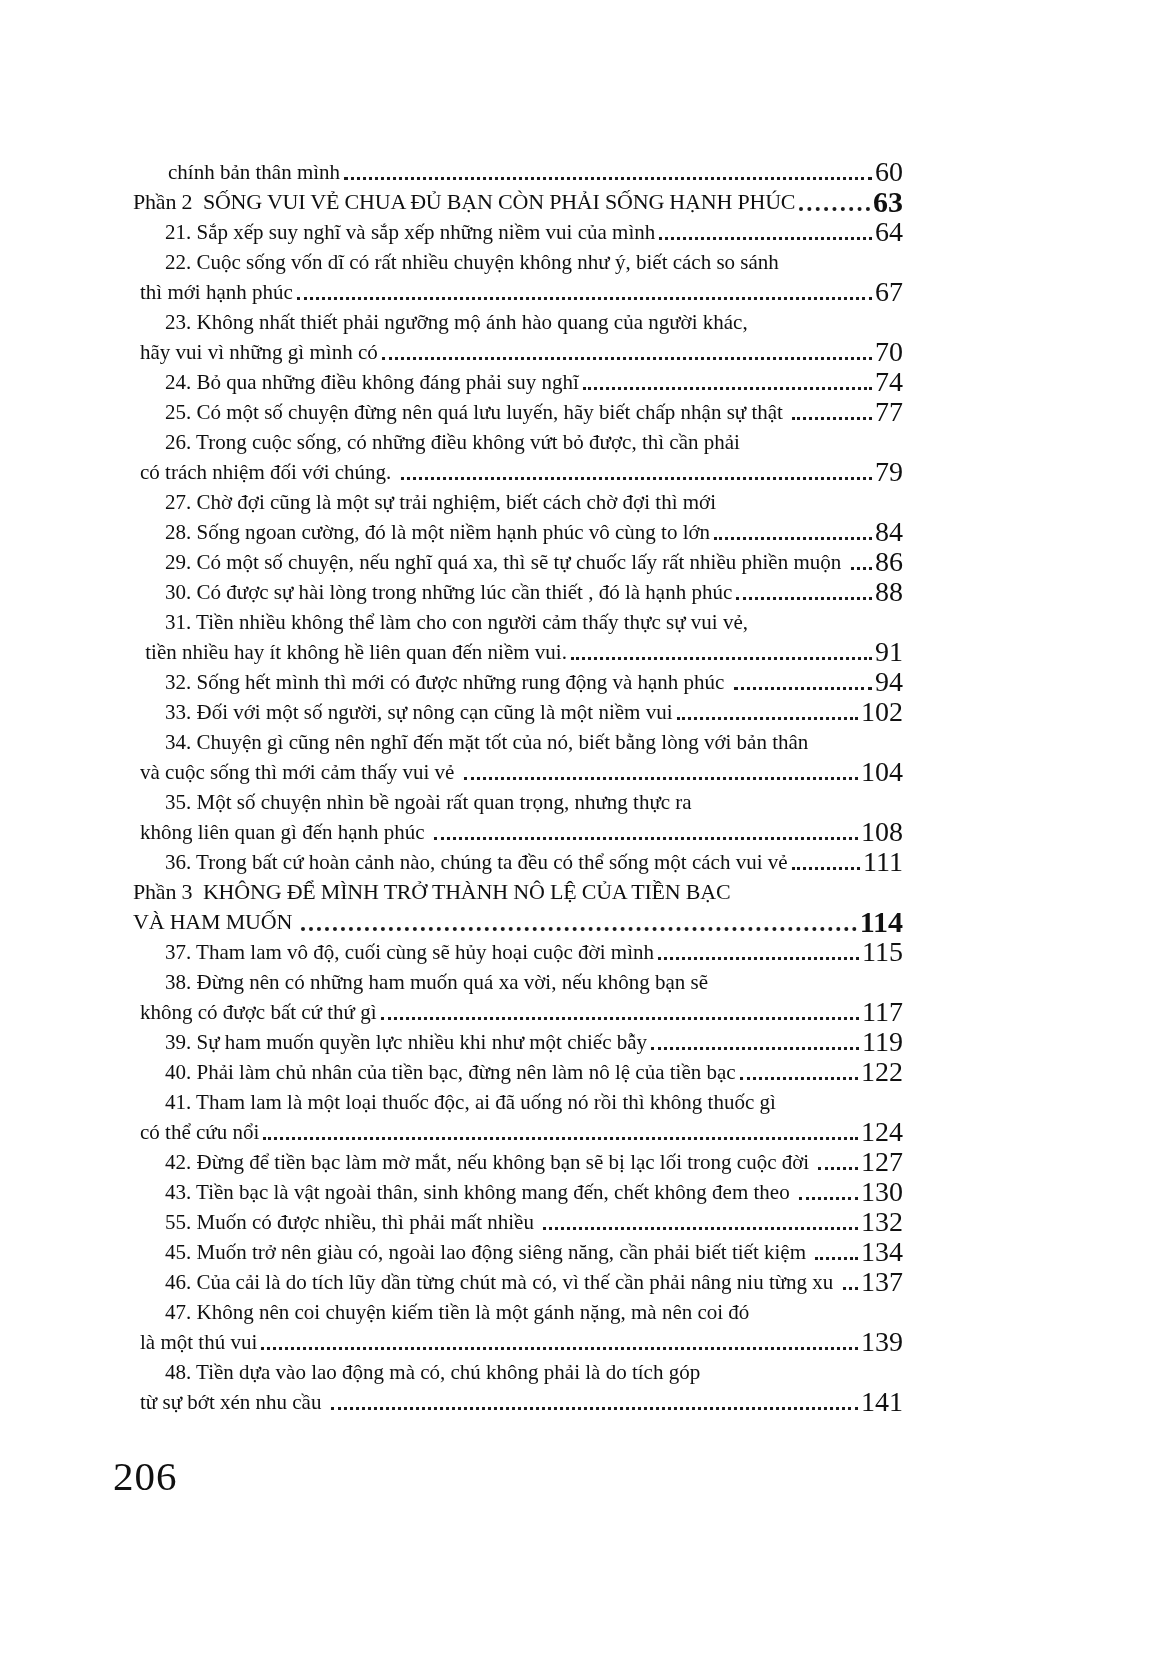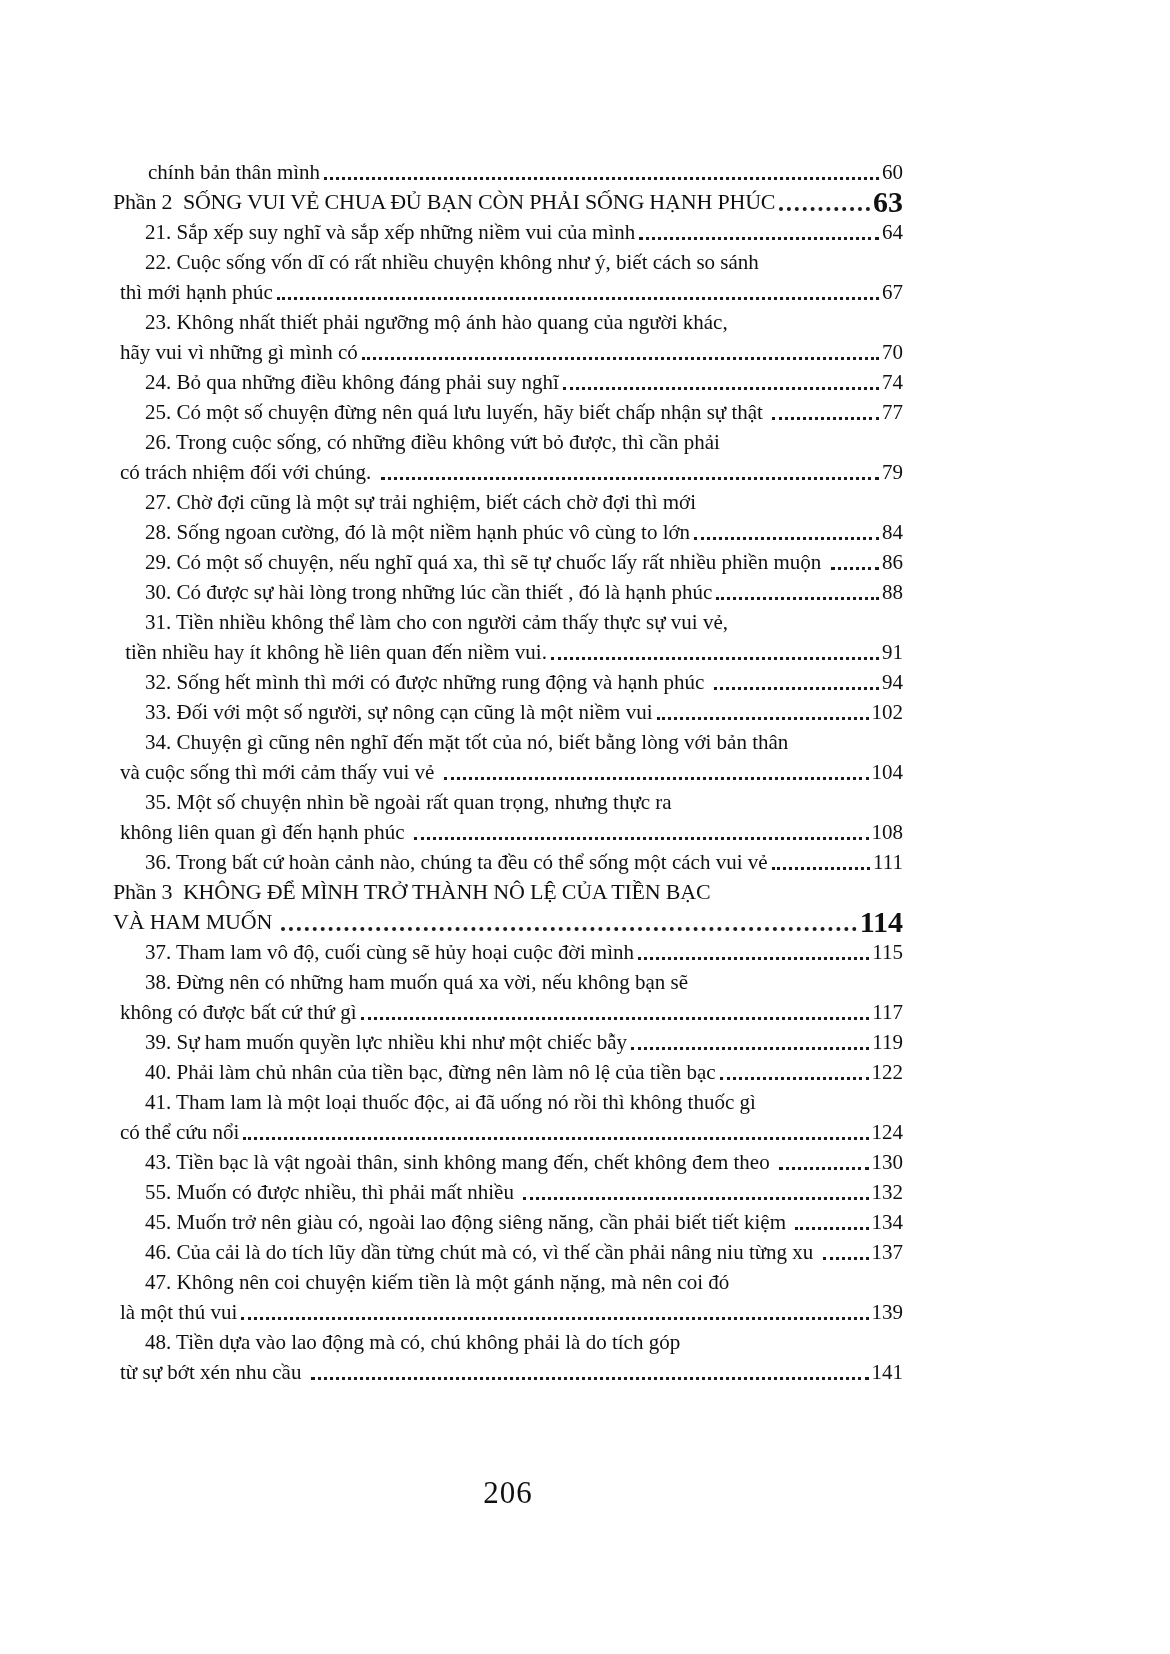--- a/index.html
+++ b/index.html
@@ -18,20 +18,21 @@
     margin-left: 113px;
     width: 790px;
     padding-top: 157px;
   }
   .row {
     display: flex;
     align-items: flex-end;
     line-height: 30px;
     height: 30px;
     overflow: hidden;
+    margin-left: 20px;
   }
   .row .text {
     white-space: pre;
     flex: 0 0 auto;
     font-size: 21px;
   }
   .row.heading .text {
     font-weight: 400;
     font-size: 22px;
     letter-spacing: -0.2px;
@@ -45,32 +46,32 @@
     border-bottom: 3px dotted #1c1c1c;
     margin: 0 3px 7px 4px;
     align-self: stretch;
   }
   .row.heading .leader {
     border-bottom-width: 4px;
     margin-bottom: 6px;
   }
   .page-num {
     flex: 0 0 auto;
-    font-size: 21px;
+    font-size: 28px;
   }
   .row.heading .page-num {
     font-weight: 700;
     font-size: 30px;
   }
   #footer {
     margin-left: 113px;
     width: 790px;
-    text-align: center;
-    margin-top: 88px;
-    font-size: 31px;
+    text-align: left;
+    margin-top: 35px;
+    font-size: 41px;
     letter-spacing: 1px;
   }
 </style>
 </head>
 <body>
 
 <div id="toc">
     <div class="row cont-deep">
       <span class="text">chính bản thân mình</span>
       <span class="leader"></span>
@@ -210,20 +211,25 @@
     </div>
     <div class="row entry">
       <span class="text">41. Tham lam là một loại thuốc độc, ai đã uống nó rồi thì không thuốc gì</span>
     </div>
     <div class="row cont">
       <span class="text">có thể cứu nổi</span>
       <span class="leader"></span>
       <span class="page-num">124</span>
     </div>
     <div class="row entry">
+      <span class="text">42. Đừng để tiền bạc làm mờ mắt, nếu không bạn sẽ bị lạc lối trong cuộc đời </span>
+      <span class="leader"></span>
+      <span class="page-num">127</span>
+    </div>
+    <div class="row entry">
       <span class="text">43. Tiền bạc là vật ngoài thân, sinh không mang đến, chết không đem theo </span>
       <span class="leader"></span>
       <span class="page-num">130</span>
     </div>
     <div class="row entry">
       <span class="text">55. Muốn có được nhiều, thì phải mất nhiều </span>
       <span class="leader"></span>
       <span class="page-num">132</span>
     </div>
     <div class="row entry">

